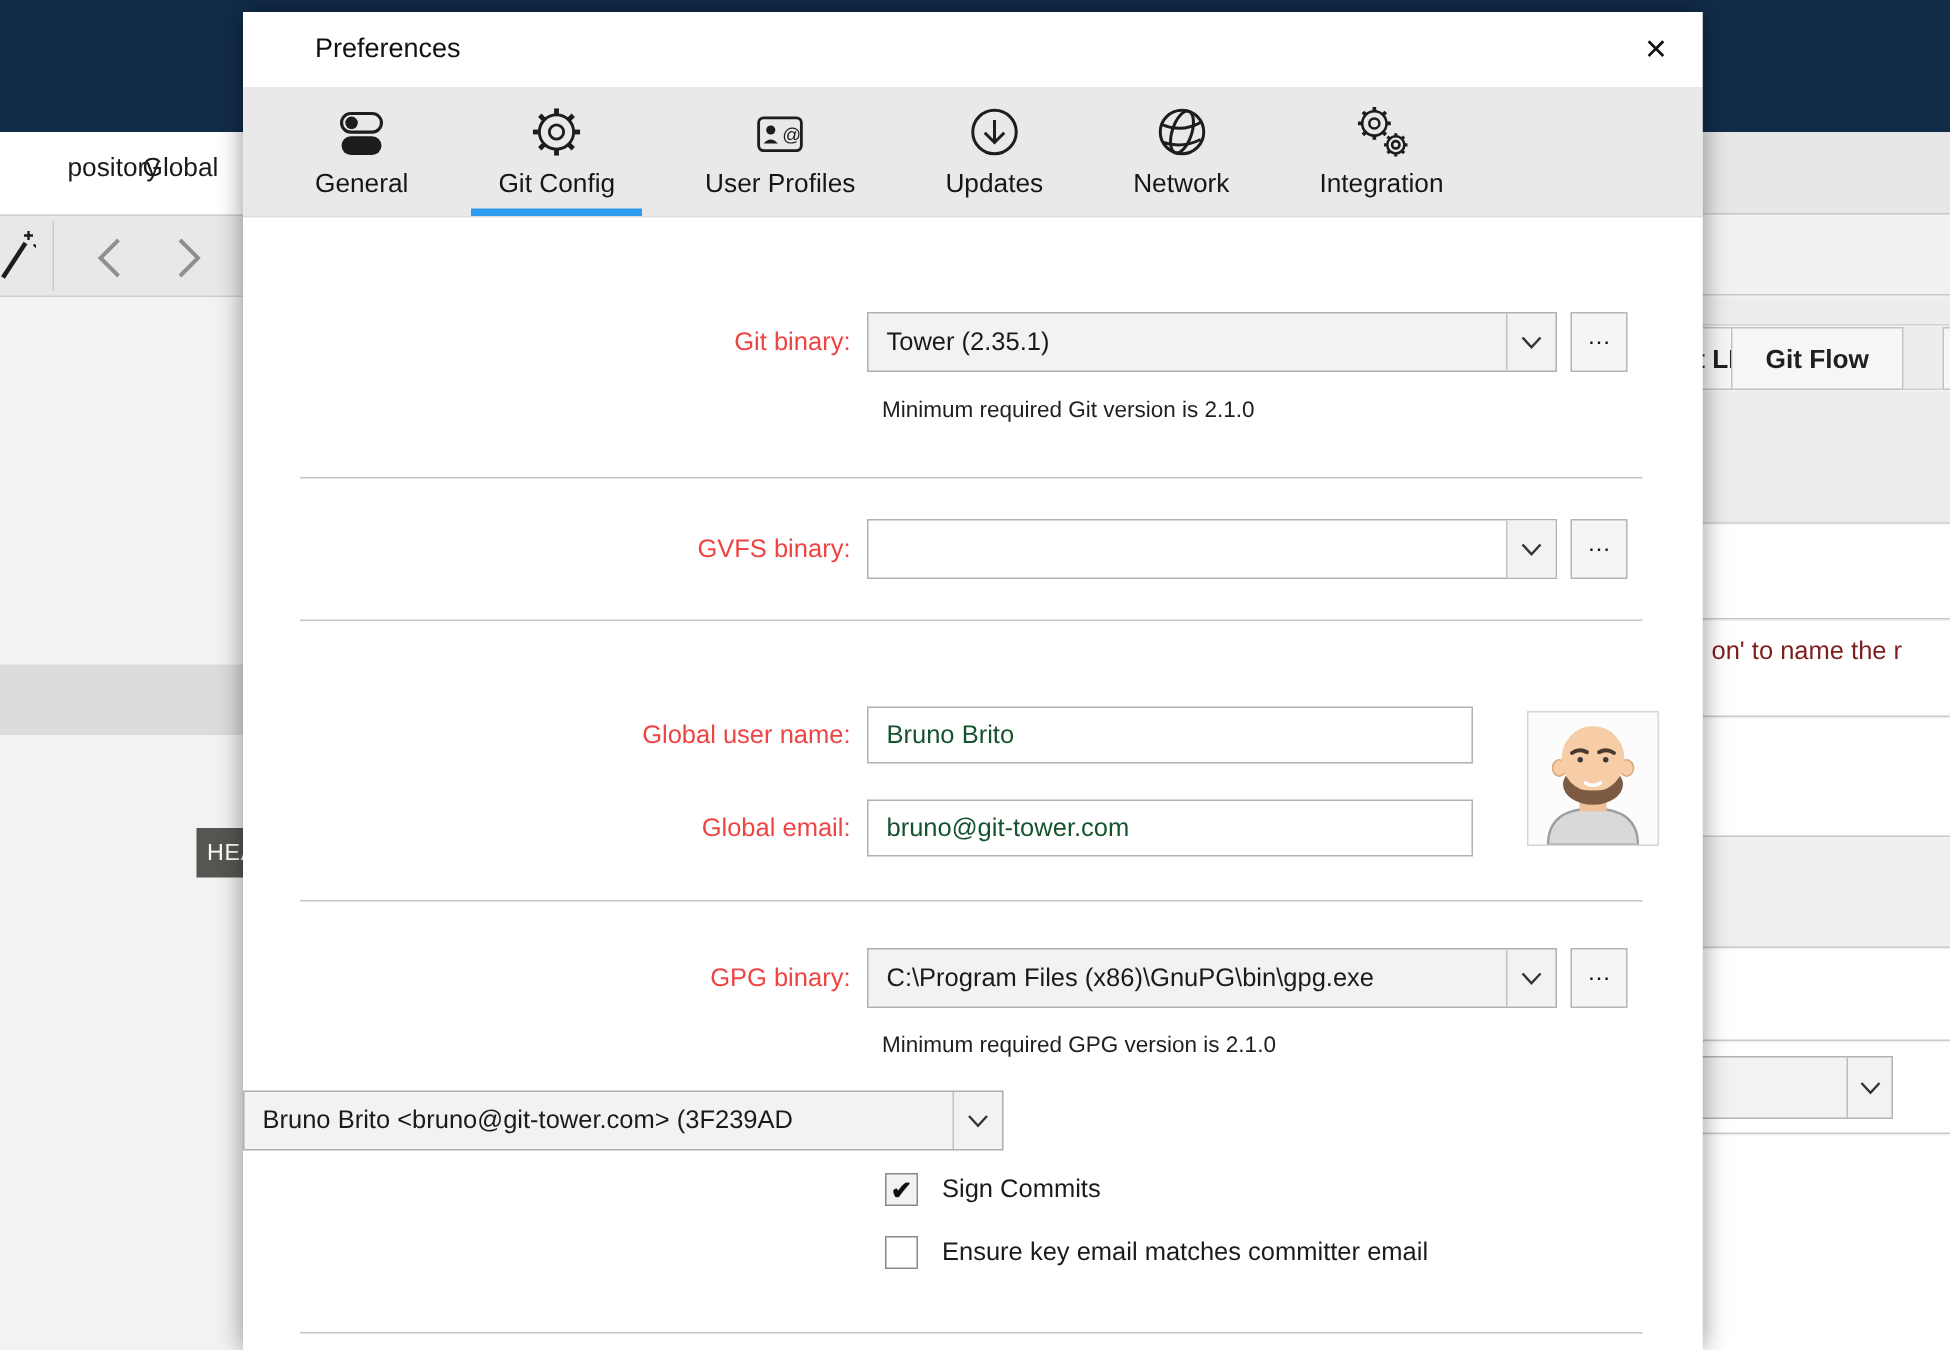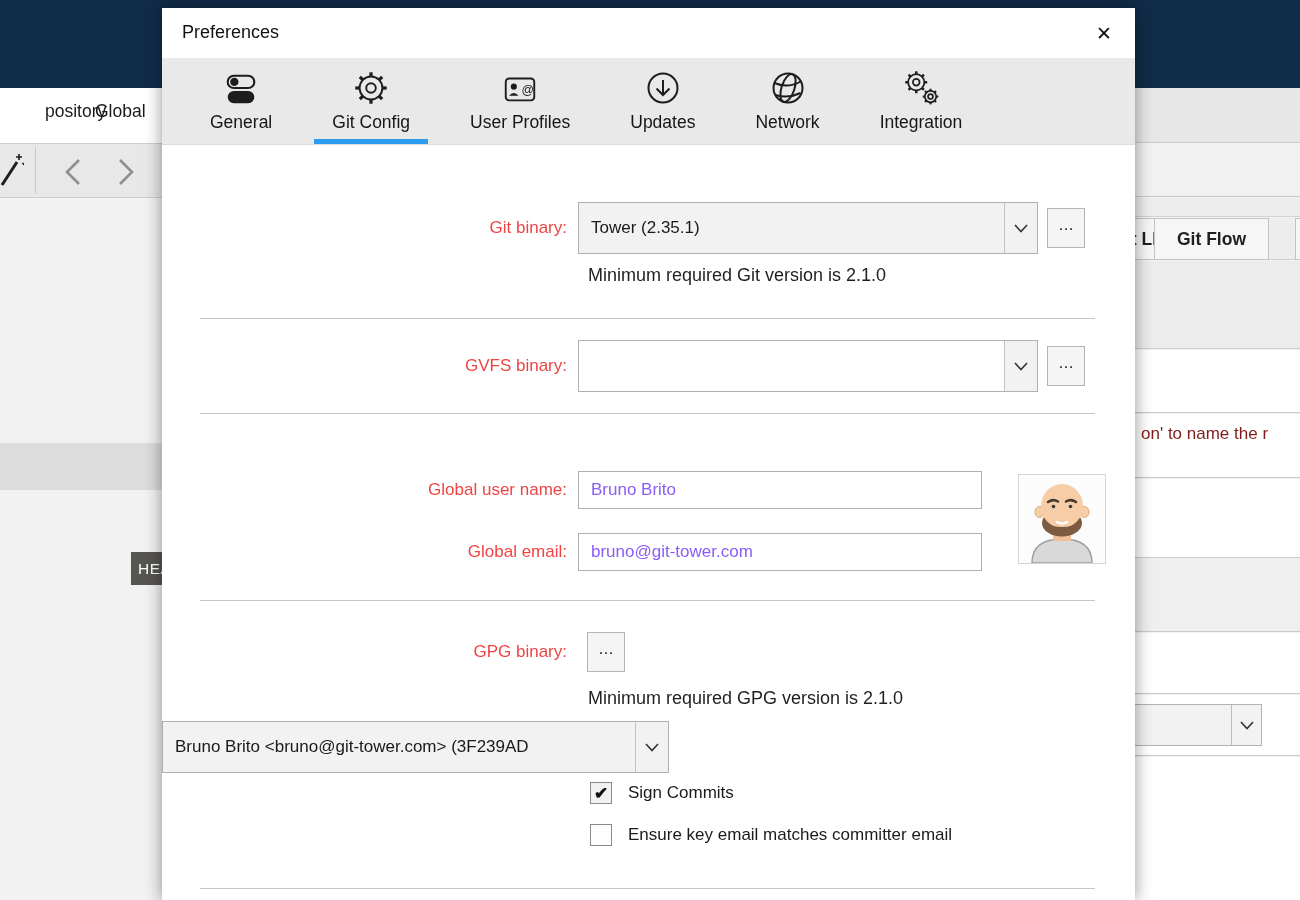--- a/index.html
+++ b/index.html
@@ -37,44 +37,44 @@
              display:flex; align-items:center; justify-content:center; font-size:17.5px; font-weight:600; color:#1f1f1f; }
   .bg-hint { position:absolute; left:1141px; top:424px; font-size:17px; color:#7f1d1d; white-space:nowrap; }
   .bg-combo { position:absolute; left:1090px; top:704px; width:172px; height:42px; background:#f2f2f2;
               border:1px solid #b3b3b3; display:flex; }
   .bg-combo .spacer { flex:1; }
   .bg-combo .chev { width:30px; border-left:1px solid #bdbdbd; display:flex; align-items:center; justify-content:center; }
 
   
   .dialog { position:absolute; left:162px; top:8px; width:973px; height:892px; background:#ffffff;
             box-shadow:0 0 16px rgba(0,0,0,.42); z-index:10; }
-  .dlg-titlebar { position:relative; height:50px; background:#ffffff; }
+  .dlg-titlebar { position:relative; height:50px; background:#ffffff;margin-left:28px; }
   .dlg-title { position:absolute; left:20px; top:14px; font-size:18px; color:#111; }
   .dlg-close { position:absolute; right:16px; top:10px; width:30px; height:30px; display:flex; align-items:center;
                justify-content:center; font-size:19px; color:#111; cursor:default; }
   .tabstrip { height:87px; background:#e9e9e9; display:flex; align-items:stretch; padding-left:30px; border-bottom:1px solid #dcdcdc; }
   .tab { display:flex; flex-direction:column; align-items:center; justify-content:flex-end; gap:4px;
          padding:9px 18px 4px; margin-right:24px; border-bottom:5px solid transparent; }
   .tab.active { border-bottom-color:#2d9bf0; }
   .tab .lbl { font-size:17.5px; color:#161616; white-space:nowrap; padding-bottom:2px; }
   .tab svg { display:block; }
 
   .form { position:absolute; left:0; top:137px; right:0; bottom:0; background:#fff; }
   .frow { position:absolute; left:0; right:0; display:flex; align-items:center; }
   .flabel { width:416px; text-align:right; padding-right:11px; font-size:17px; color:#ef4444; }
-  .combo { height:52px; background:#f2f2f2; border:1px solid #b0b0b0; display:flex; align-items:center; }
+  .combo { height:40px; background:#f2f2f2; border:1px solid #b0b0b0; display:flex; align-items:center; }
   .combo.white { background:#ffffff; }
   .combo .val { flex:1; padding-left:12px; font-size:17px; color:#1a1a1a; white-space:nowrap; overflow:hidden; }
   .combo .chev { width:33px; height:100%; border-left:1px solid #c2c2c2; display:flex; align-items:center; justify-content:center; }
   .combo.white .chev { background:#f2f2f2; }
   .browse { width:38px; height:40px; margin-left:9px; background:#f5f5f5; border:1px solid #b5b5b5;
             font-size:16px; color:#111; display:flex; align-items:center; justify-content:center; padding-bottom:6px; }
-  .txt { width:404px; height:38px; border:1px solid #b0b0b0; background:#fff; font-size:17px; color:#8b5cf6;
+  .txt { width:404px; height:38px; border:1px solid #b0b0b0; background:#fff; font-size:17px; color:#14532d;
          padding:0 12px; font-family:"Liberation Sans", sans-serif; }
-  .hint { position:absolute; left:426px; font-size:18px; color:#1f1f1f; }
+  .hint { position:absolute; left:426px; font-size:15px; color:#1f1f1f; }
   .sep { position:absolute; left:38px; right:40px; height:1px; background:#c6c6c6; }
   .chkrow { position:absolute; left:428px; display:flex; align-items:center; }
   .chkbox { width:22px; height:22px; border:1px solid #8a8a8a; background:#fff; display:flex; align-items:center;
             justify-content:center; font-size:17px; font-weight:bold; color:#111; }
   .chkbox.checked { background:#f2f2f2; }
   .chklbl { margin-left:16px; font-size:17px; color:#1b1b1b; }
   .avatar-box { position:absolute; left:856px; top:329px; width:88px; height:90px; border:1px solid #d5d5d5; background:#fcfcfc; }
 
   .r-git  { top:63px;  height:40px; } .h-git { top:120px; }
   .s1 { top:173px; }
@@ -318,20 +318,28 @@
           <circle cx="34.5" cy="31.5" r="1.8" fill="#3a3a3a"></circle>
           <circle cx="51.5" cy="31.5" r="1.8" fill="#3a3a3a"></circle>
           <path d="M38,47 Q43,50 48,47" stroke="#fff" stroke-width="2.4" fill="none" stroke-linecap="round"></path>
         </svg>
       </div>
 
       <div class="sep s3"></div>
 
       <div class="frow r-gpg">
         <div class="flabel">GPG binary:</div>
+        <div class="combo gitcombo">
+          <div class="val">C:\Program Files (x86)\GnuPG\bin\gpg.exe</div>
+          <div class="chev">
+            <svg width="14" height="9" viewBox="0 0 14 9">
+                <polyline points="1,1 7,7.5 13,1" fill="none" stroke="#333" stroke-width="1.6"></polyline>
+              </svg>
+          </div>
+        </div>
         <div class="browse">…</div>
       </div>
       <div class="hint h-gpg">Minimum required GPG version is 2.1.0</div>
 
       <div class="frow r-key">
         <div class="combo keycombo">
           <div class="val">Bruno Brito &lt;bruno@git-tower.com&gt; (3F239AD</div>
           <div class="chev">
             <svg width="14" height="9" viewBox="0 0 14 9">
                 <polyline points="1,1 7,7.5 13,1" fill="none" stroke="#333" stroke-width="1.6"></polyline>

